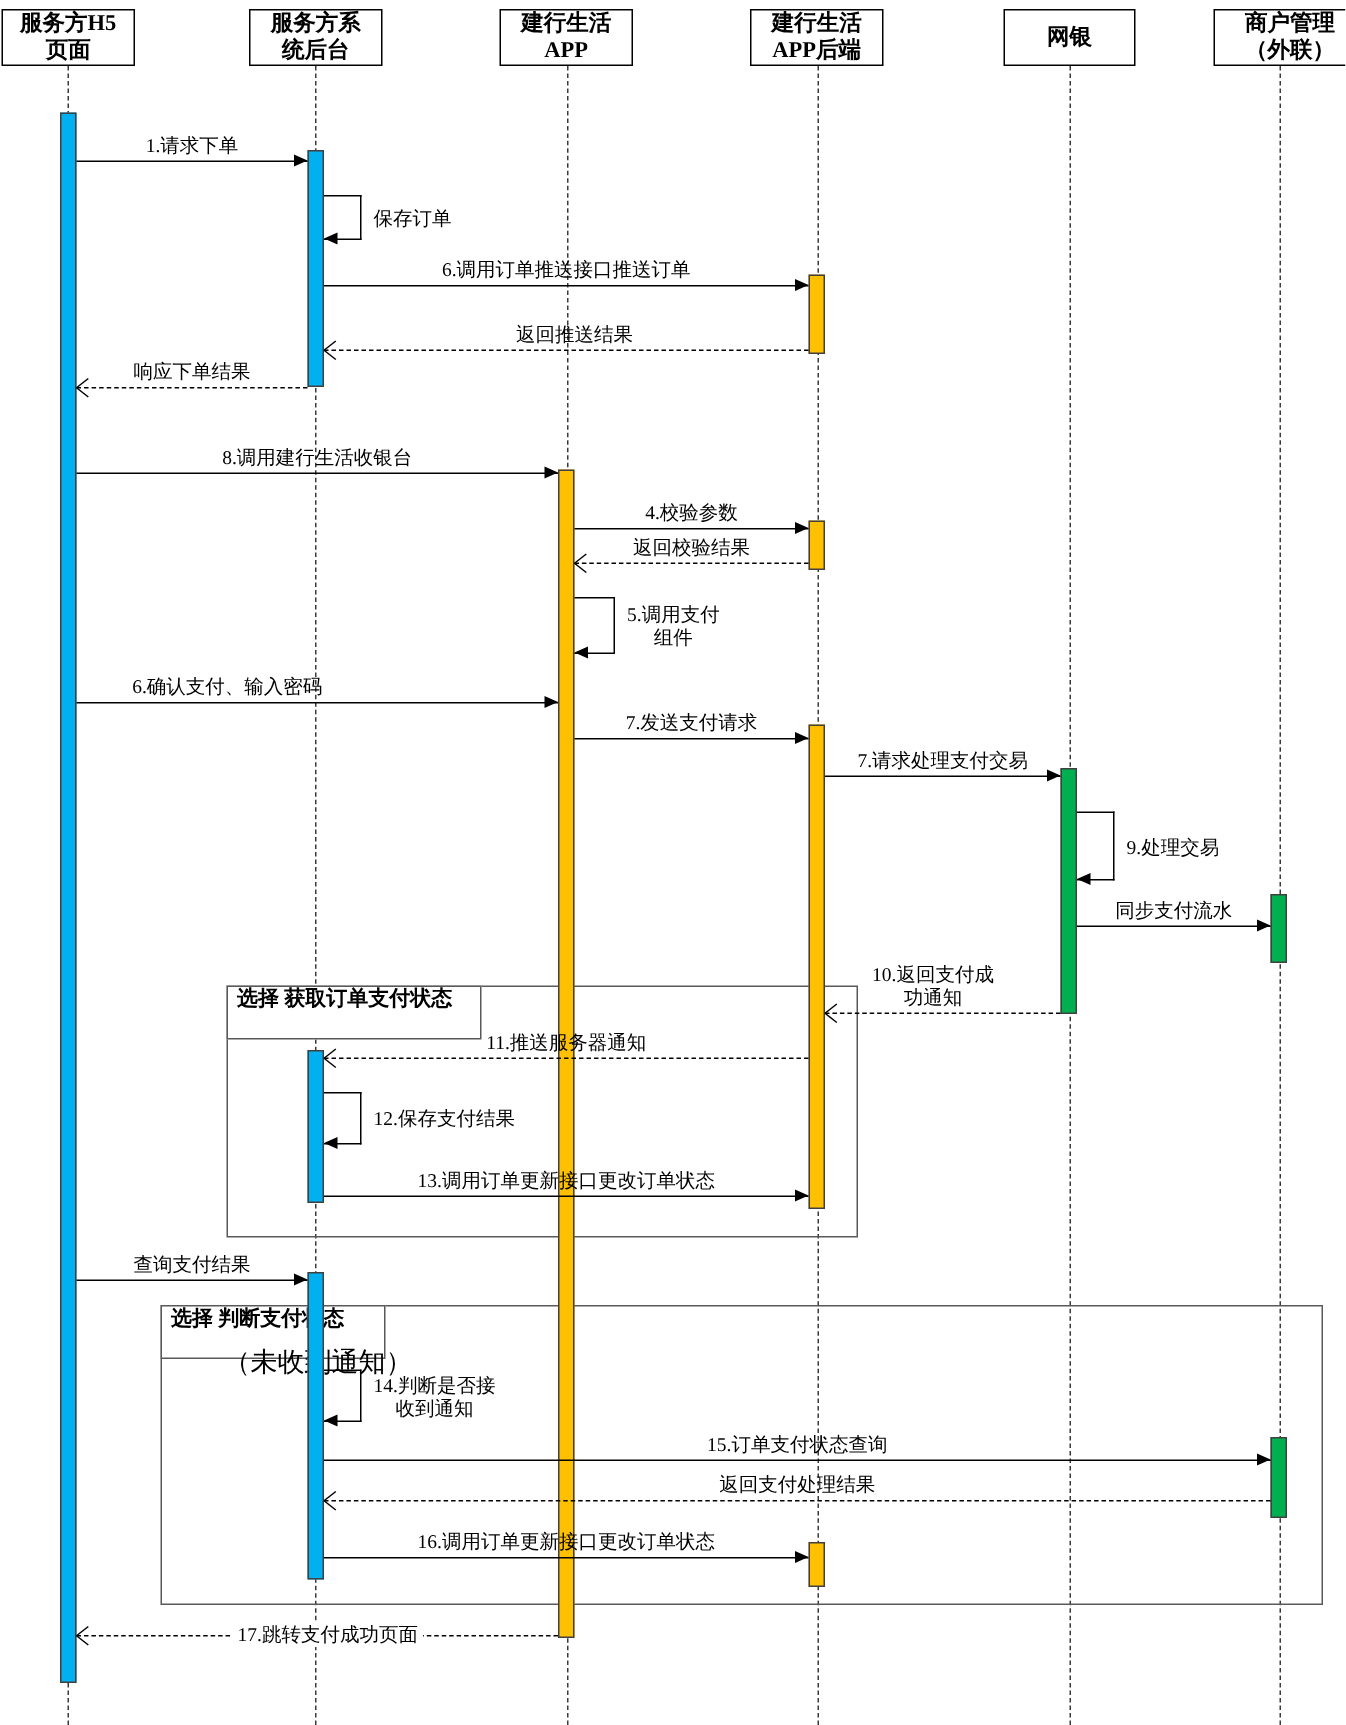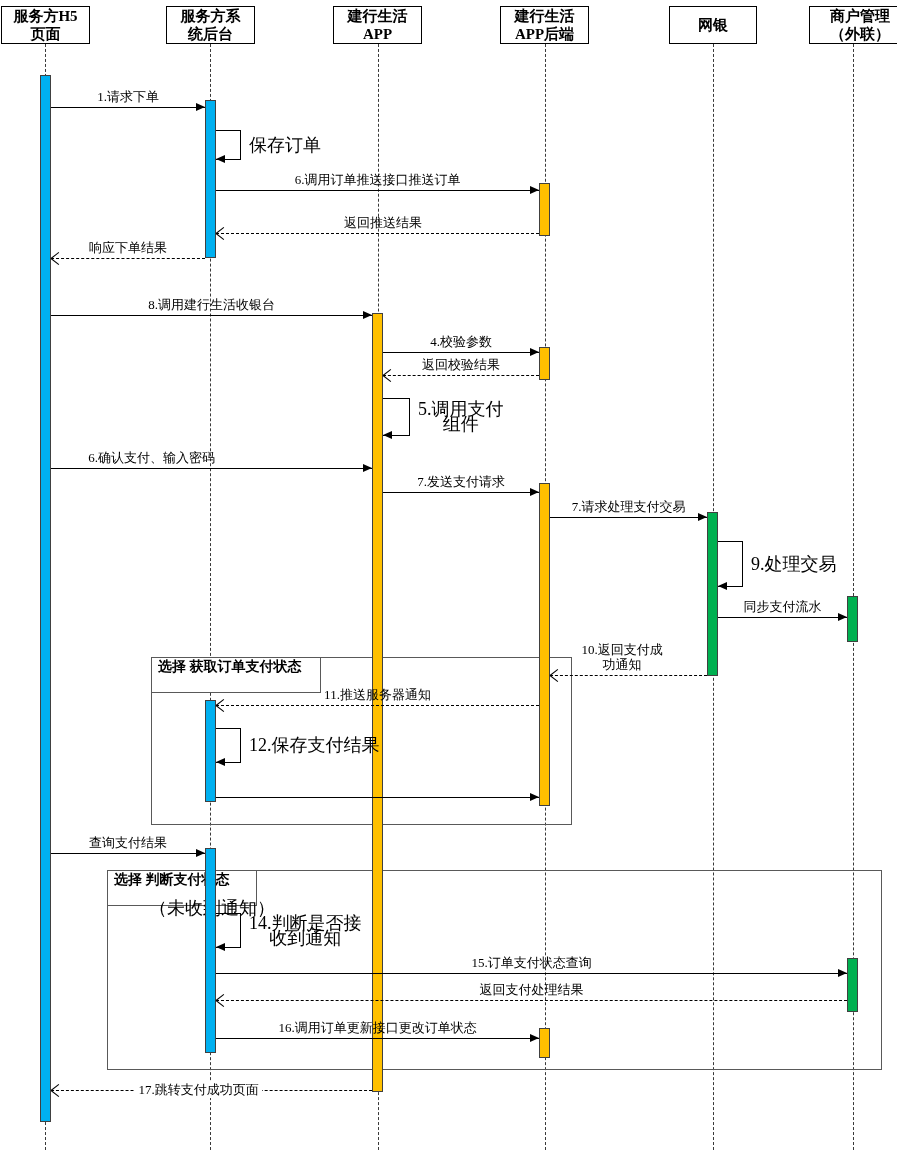--- a/index.html
+++ b/index.html
@@ -34,21 +34,21 @@
   .open-left::before { transform:rotate(38deg); }
   .open-left::after { transform:rotate(-38deg); }
   .mlabel {
     position:absolute; display:flex; justify-content:center; align-items:flex-end;
     font-size:13px; line-height:15px; z-index:6;
   }
   .mlabel span { white-space:pre-line; text-align:center; }
   .mlabel.onl { align-items:center; }
   .mlabel.onl span { background:#fff; padding:0 3px; line-height:16px; }
   .selfloop { position:absolute; border:1px solid #000; border-left:none; z-index:6; background:transparent; }
-  .self-label { position:absolute; font-size:18px; line-height:15px; white-space:pre-line; text-align:center; z-index:6; }
+  .self-label { position:absolute; font-size:13px; line-height:15px; white-space:pre-line; text-align:center; z-index:6; }
 </style>
 </head>
 <body>
 
 <div class="canvas" id="diagram">
     <div class="lifeline" style="left: 45px; top: 44px; height: 1106px;"></div>
     <div class="lifeline" style="left: 210px; top: 44px; height: 1106px;"></div>
     <div class="lifeline" style="left: 378px; top: 44px; height: 1106px;"></div>
     <div class="lifeline" style="left: 545px; top: 44px; height: 1106px;"></div>
     <div class="lifeline" style="left: 713px; top: 44px; height: 1106px;"></div>
@@ -155,20 +155,23 @@
     <div class="mline dash" style="left: 216px; top: 705px; width: 323px;"></div>
     <div class="open-left" style="left: 216px; top: 700px;"></div>
     <div class="mlabel" style="left: 216px; top: 687px; width: 323px;">
       <span>11.推送服务器通知</span>
     </div>
     <div class="selfloop" style="left: 216px; top: 728px; width: 25px; height: 35px;"></div>
     <div class="arr arr-left" style="left: 216px; top: 758px;"></div>
     <div class="self-label" style="left: 249px; top: 738px;">12.保存支付结果</div>
     <div class="mline" style="left: 216px; top: 797px; width: 323px;"></div>
     <div class="arr arr-right" style="left: 530px; top: 793px;"></div>
+    <div class="mlabel" style="left: 216px; top: 779px; width: 323px;">
+      <span>13.调用订单更新接口更改订单状态</span>
+    </div>
     <div class="mline" style="left: 51px; top: 853px; width: 154px;"></div>
     <div class="arr arr-right" style="left: 196px; top: 849px;"></div>
     <div class="mlabel" style="left: 51px; top: 835px; width: 154px;">
       <span>查询支付结果</span>
     </div>
     <div class="selfloop" style="left: 216px; top: 913px; width: 25px; height: 35px;"></div>
     <div class="arr arr-left" style="left: 216px; top: 943px;"></div>
     <div class="self-label" style="left: 249px; top: 915.5px;">14.判断是否接
 收到通知</div>
     <div class="mline" style="left: 216px; top: 973px; width: 631px;"></div>
@@ -181,16 +184,16 @@
     <div class="mlabel" style="left: 216px; top: 982px; width: 631px;">
       <span>返回支付处理结果</span>
     </div>
     <div class="mline" style="left: 216px; top: 1038px; width: 323px;"></div>
     <div class="arr arr-right" style="left: 530px; top: 1034px;"></div>
     <div class="mlabel" style="left: 216px; top: 1020px; width: 323px;">
       <span>16.调用订单更新接口更改订单状态</span>
     </div>
     <div class="mline dash" style="left: 51px; top: 1090px; width: 321px;"></div>
     <div class="open-left" style="left: 51px; top: 1085px;"></div>
-    <div class="mlabel onl" style="left: 38px; top: 1082px; width: 321px; font-family: Liberation Serif, serif;">
+    <div class="mlabel onl" style="left: 58px; top: 1082px; width: 321px; font-family: Liberation Serif, serif;">
       <span>17.跳转支付成功页面</span>
     </div>
   </div>
 
 </body></html>

